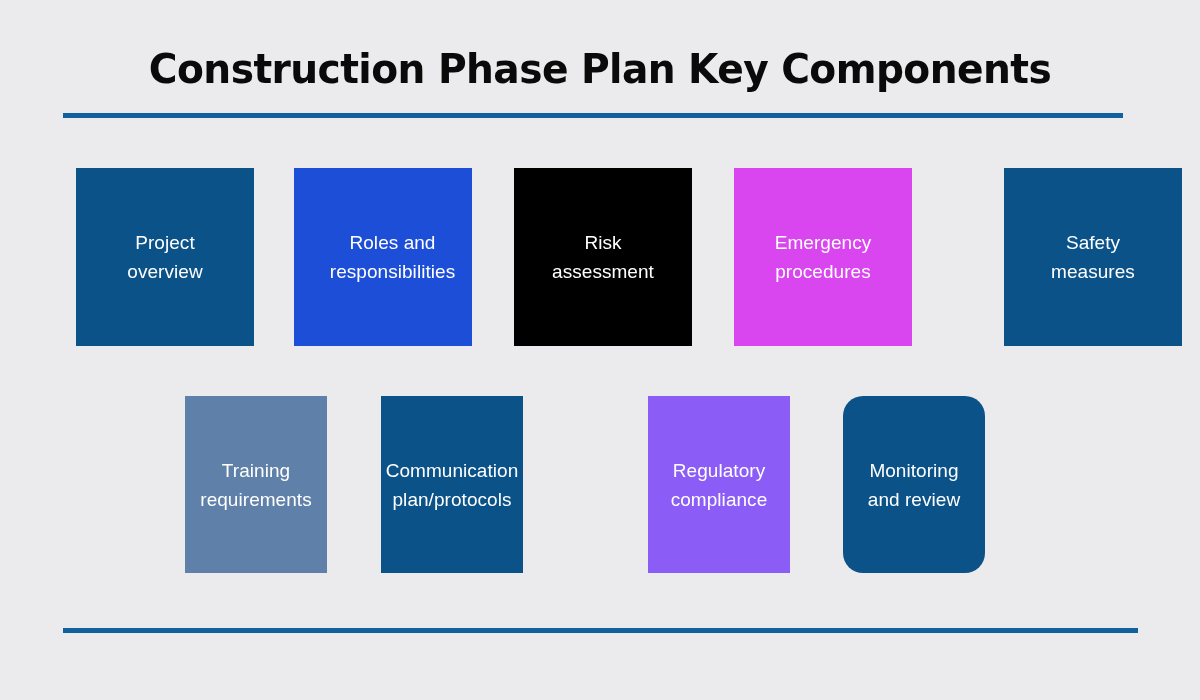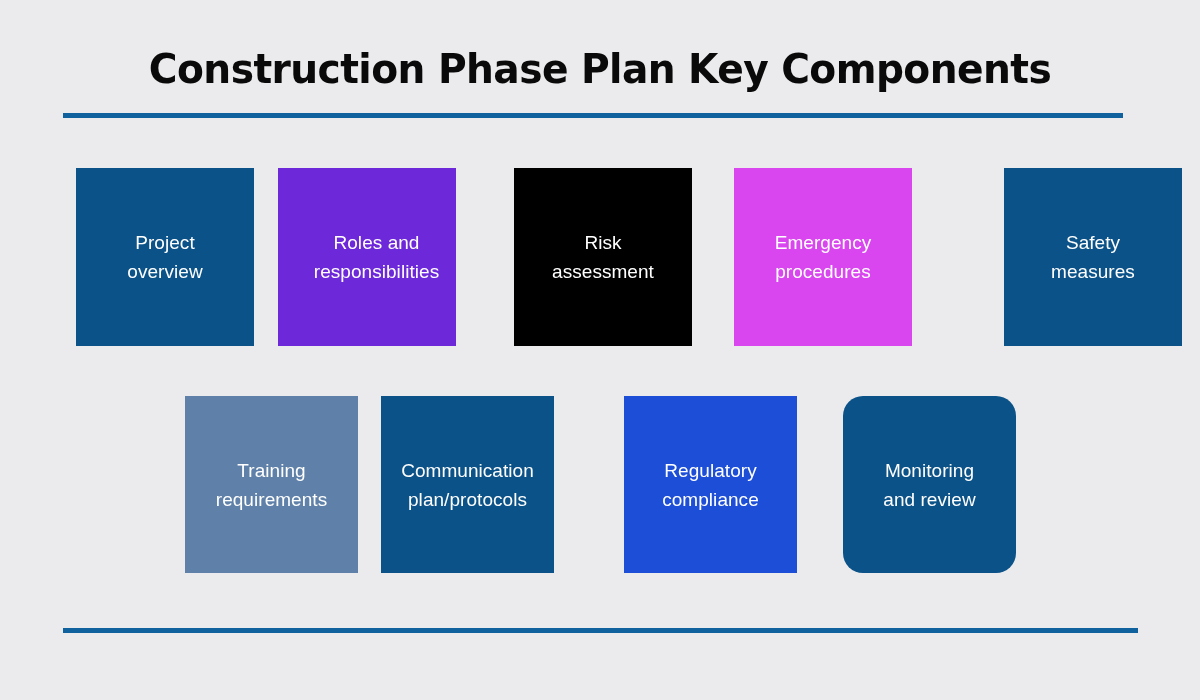--- a/index.html
+++ b/index.html
@@ -69,37 +69,37 @@
     color: #ffffff;
     font-family: "Liberation Sans", "DejaVu Sans", sans-serif;
     font-size: 19px;
     font-weight: normal;
     line-height: 29px;
     text-align: center;
     white-space: pre-line;
     letter-spacing: 0.05px;
   }
   .row1 { top: 168px; height: 178px; width: 178px; }
-  .row2 { top: 396px; height: 177px; width: 173px; }
+  .row2 { top: 396px; height: 177px; width: 142px; }
 </style>
 </head>
 <body>
 
 <div id="canvas">
 
   <div id="title">Construction Phase Plan Key Components</div>
 
   <div class="rule" id="rule-top"></div>
 
   <div id="row-1-group">
       <div class="box row1" style="left: 76px; background: rgb(11, 82, 136);">
         <div class="box-label">Project
 overview</div>
       </div>
-      <div class="box row1" style="left: 278px; background: #6d28d9; padding-left: 25px;">
+      <div class="box row1" style="left: 294px; background: #1d4ed8; padding-left: 25px;">
         <div class="box-label">Roles and
 responsibilities</div>
       </div>
       <div class="box row1" style="left: 514px; background: #000000;">
         <div class="box-label">Risk
 assessment</div>
       </div>
       <div class="box row1" style="left: 734px; background: #d946ef;">
         <div class="box-label">Emergency
 procedures</div>
@@ -111,21 +111,21 @@
     </div>
   <div id="row-2-group">
       <div class="box row2" style="left: 185px; background: rgb(95, 128, 168);">
         <div class="box-label">Training
 requirements</div>
       </div>
       <div class="box row2" style="left: 381px; background: rgb(11, 82, 136);">
         <div class="box-label">Communication
 plan/protocols</div>
       </div>
-      <div class="box row2" style="left: 624px; background: #1d4ed8;">
+      <div class="box row2" style="left: 648px; background: #8b5cf6;">
         <div class="box-label">Regulatory
 compliance</div>
       </div>
       <div class="box row2" style="left: 843px; background: rgb(11, 82, 136); border-radius: 20px;">
         <div class="box-label">Monitoring
 and review</div>
       </div>
     </div>
 
   <div class="rule" id="rule-bottom"></div>

